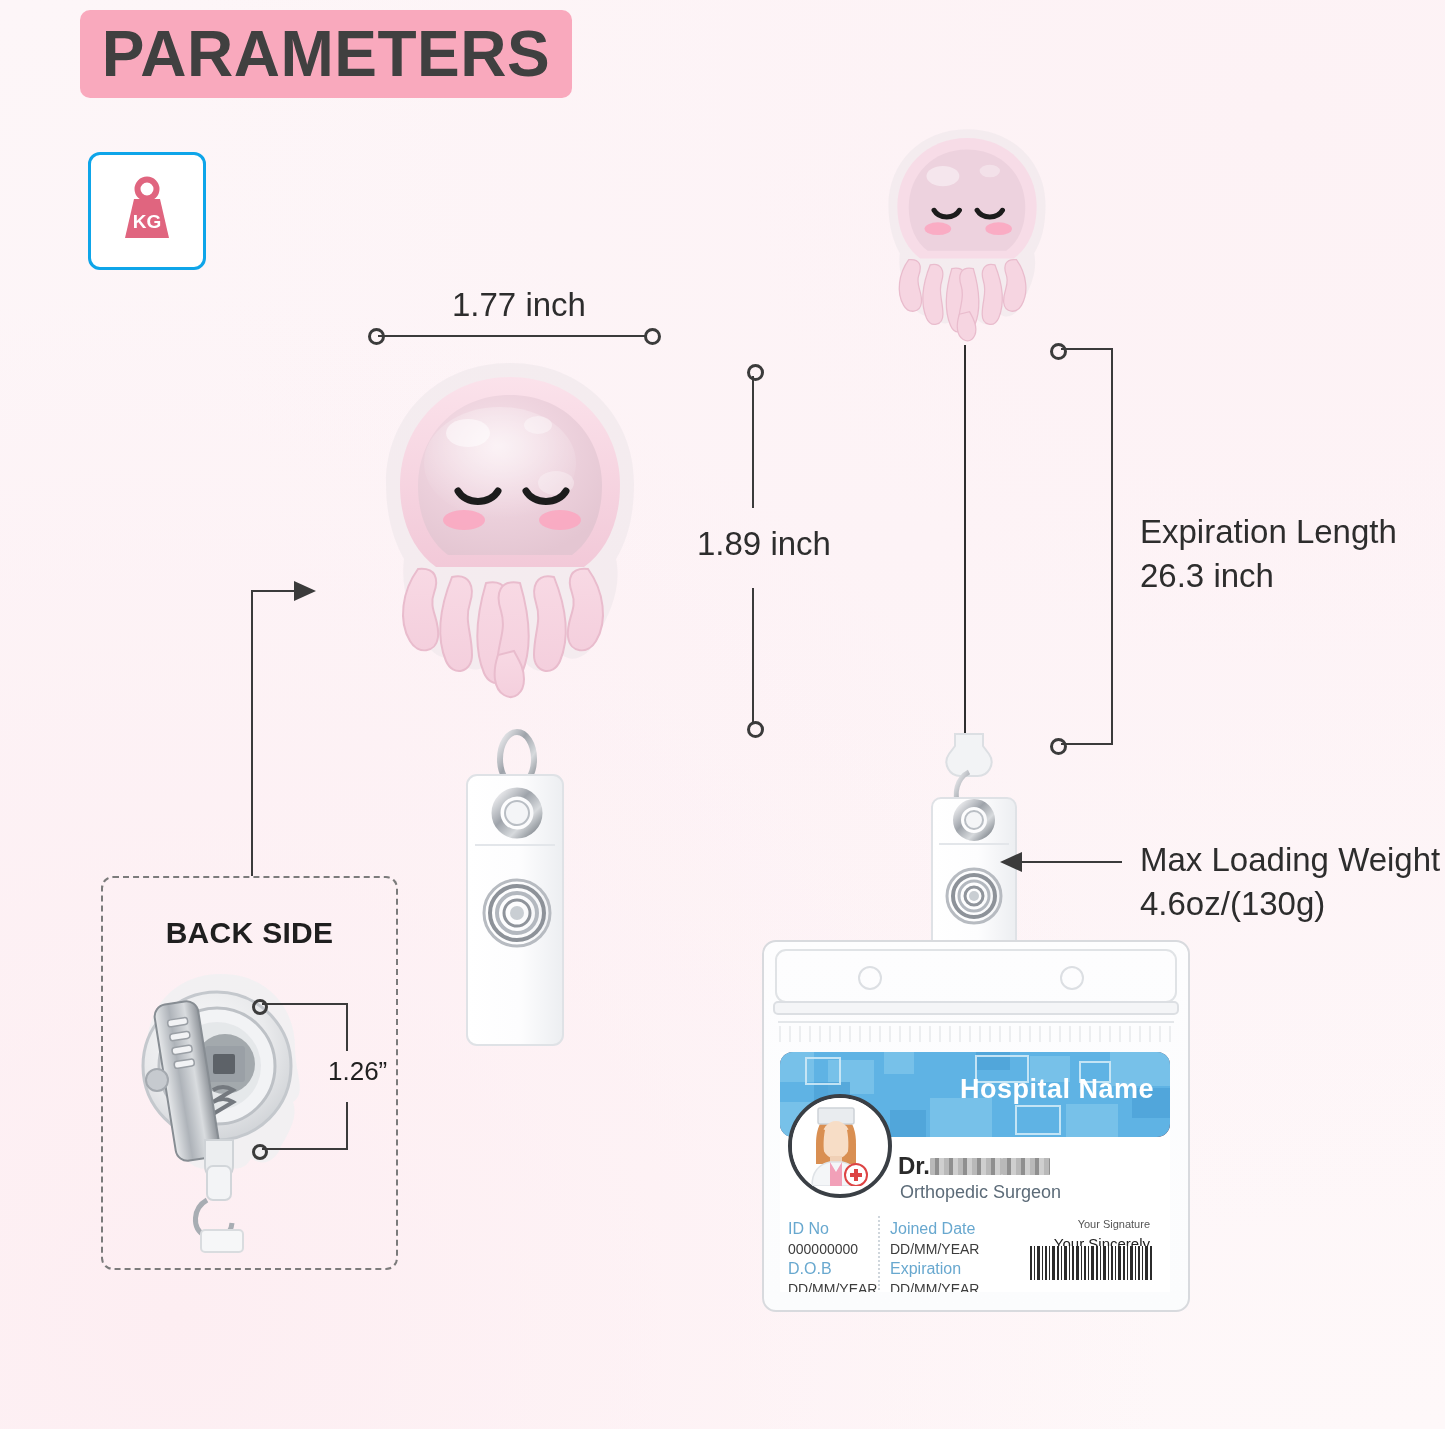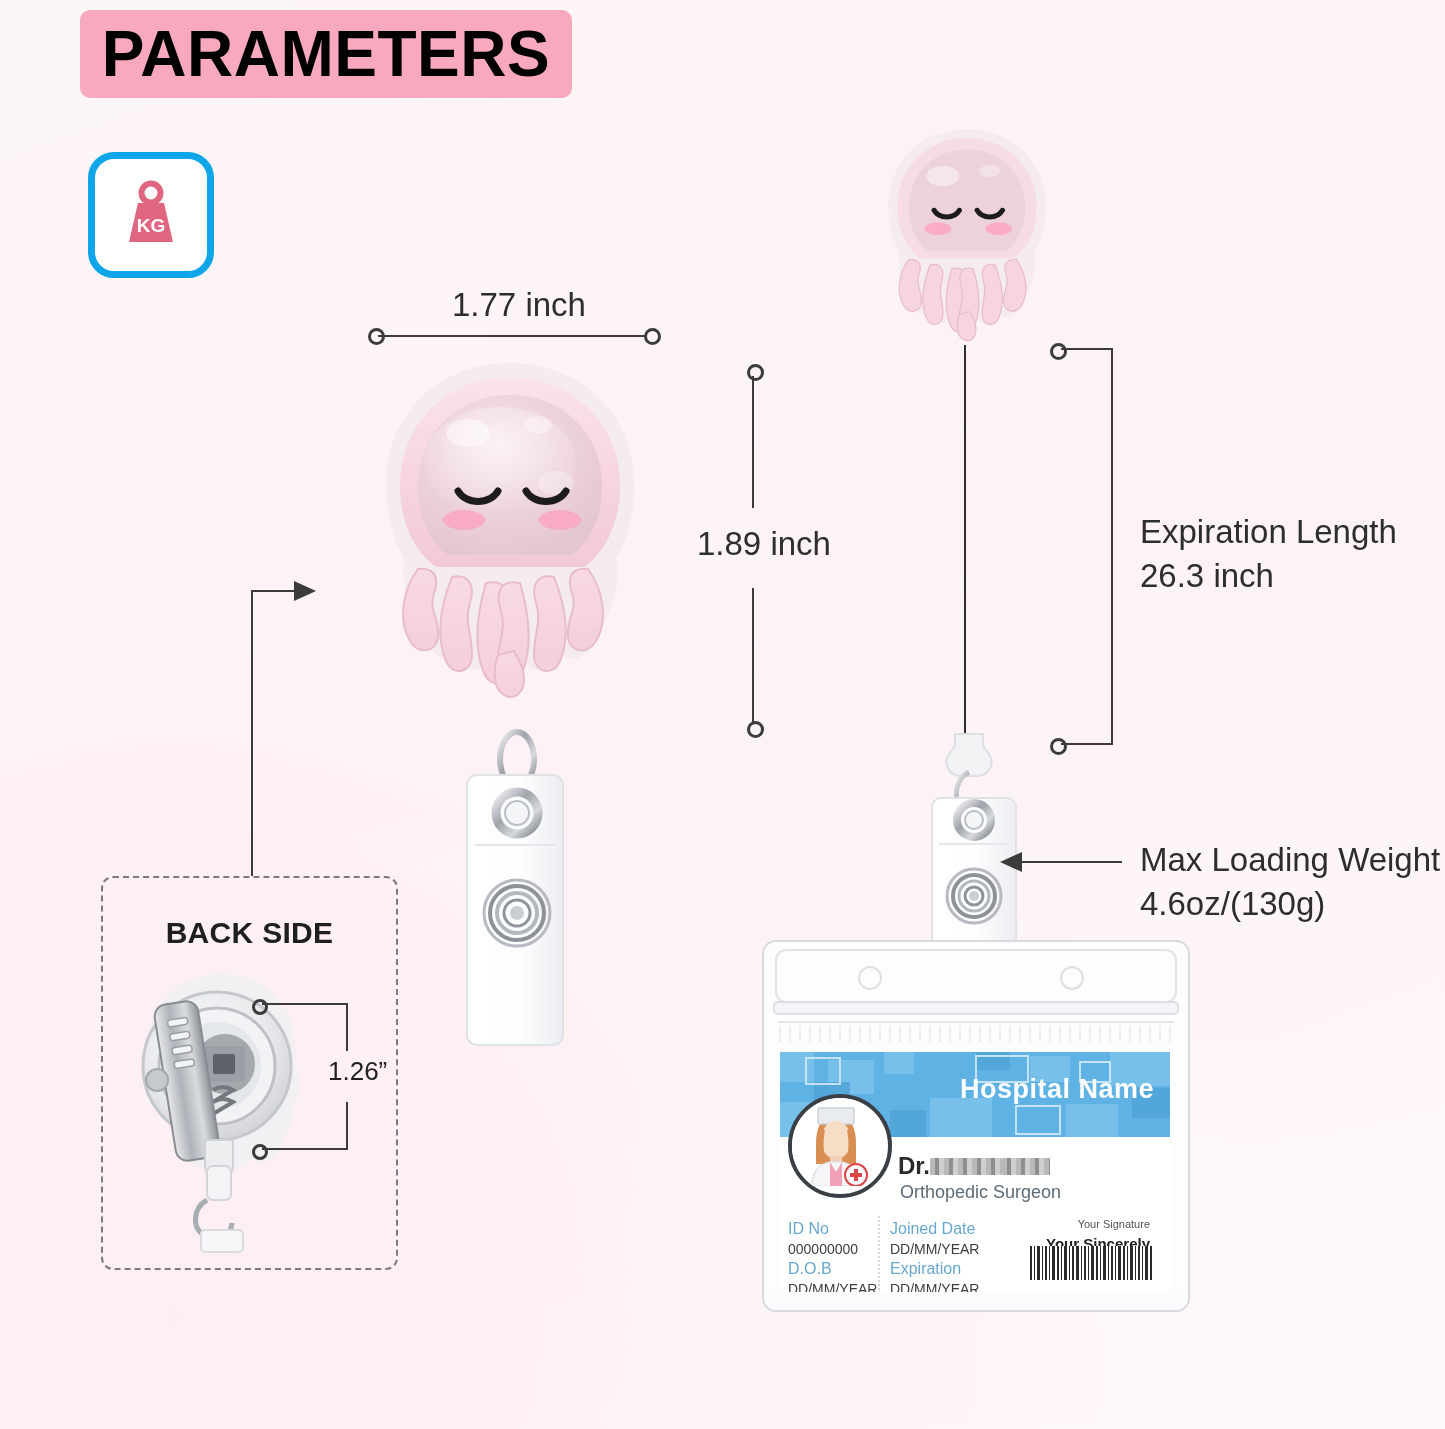--- a/index.html
+++ b/index.html
@@ -13,29 +13,29 @@
   }
   .abs{position:absolute;}
 
   
   #title-banner{
     left:80px;top:10px;width:492px;height:88px;
     background:#f9a9bd;border-radius:10px;
     display:flex;align-items:center;justify-content:center;
   }
   #title-banner .t{
-    font-size:64px;font-weight:bold;color:#000000;letter-spacing:0.5px;
+    font-size:64px;font-weight:bold;color:#404040;letter-spacing:0.5px;
     line-height:1;
     text-align:right;
   }
 
   
   #weight-block{left:88px;top:152px;display:flex;align-items:flex-start;gap:28px;}
   #weight-icon-box{
-    width:112px;height:112px;border:7px solid #0ea5e9;border-radius:26px;
+    width:112px;height:112px;border:3px solid #0ea5e9;border-radius:12px;
     background:#fff;display:flex;align-items:center;justify-content:center;
   }
   #weight-text{font-size:30px;line-height:1.38;color:#2a2a2a;font-weight:bold;padding-top:8px;}
 
   
   .dimline{background:#3b3b3b;}
   .circ{
     border:3px solid #3b3b3b;border-radius:50%;background:transparent;
   }
   .dimlabel{color:#2d2d2d;font-size:33px;white-space:nowrap;}
@@ -64,21 +64,21 @@
   #card-body{
     position:absolute;inset:0;border:2px solid #d8dade;border-radius:14px;
     background:linear-gradient(180deg,#fdfdfe 0%,#fbfcfd 100%);
   }
   #card-inner-print{
     position:absolute;left:18px;top:112px;width:390px;height:240px;
     background:#ffffff;overflow:hidden;
   }
   #card-header{
     position:absolute;left:0;top:0;width:100%;height:85px;
-    background:#7f1d1d;overflow:hidden;
+    background:#7f1d1d;overflow:hidden;border-radius:13px;
   }
   #hospital-name{
     position:absolute;right:16px;top:22px;
     font-size:27px;font-weight:bold;color:#ffffff;letter-spacing:0.5px;
   }
   #avatar{
     position:absolute;left:8px;top:42px;width:96px;height:96px;border-radius:50%;
     background:#fff;border:4px solid #3a3f45;overflow:hidden;
   }
   #doctor-name{
@@ -86,21 +86,21 @@
     display:flex;align-items:center;
   }
   .redacted{display:inline-block;height:17px;border-radius:1px;
     background:repeating-linear-gradient(90deg,#b9b9b9 0 5px,#8f8f8f 5px 9px,#cfcfcf 9px 14px);}
   #doctor-title{
     position:absolute;left:120px;top:130px;font-size:18px;color:#5c6b78;
   }
   .fieldlabel{font-size:16px;color:#68a8cf;line-height:1.35;}
   .fieldvalue{font-size:14px;color:#3c3c3c;line-height:1.35;}
   #sig-small{position:absolute;right:20px;top:166px;font-size:11px;color:#555;}
-  #sig-main{position:absolute;right:20px;top:183px;font-size:15px;color:#222;font-weight:bold;}
+  #sig-main{position:absolute;right:20px;top:183px;font-size:15px;color:#222;font-weight:normal;}
 
   
   #cord{background:#2e2e2e;}
 </style>
 </head>
 <body>
 
 <div class="abs" id="title-banner">
   <span class="t">PARAMETERS</span>
 </div>

